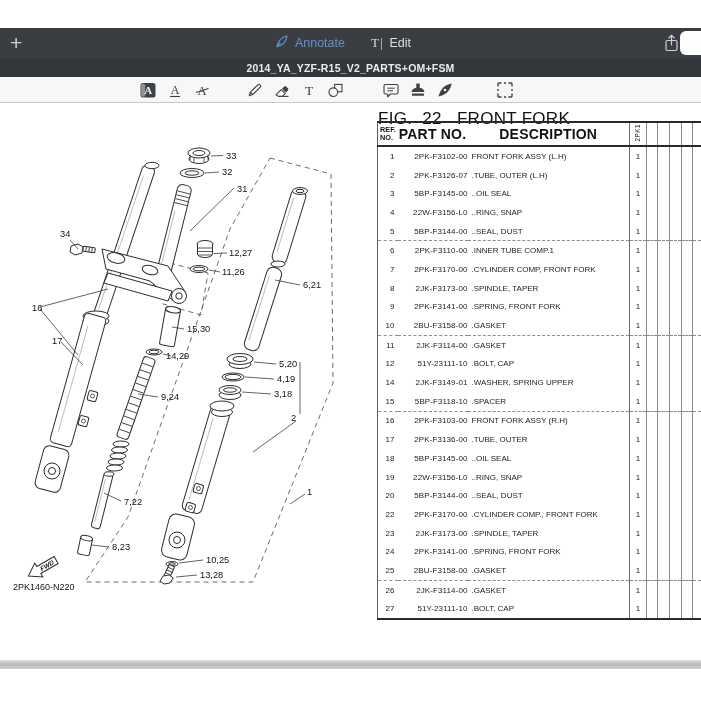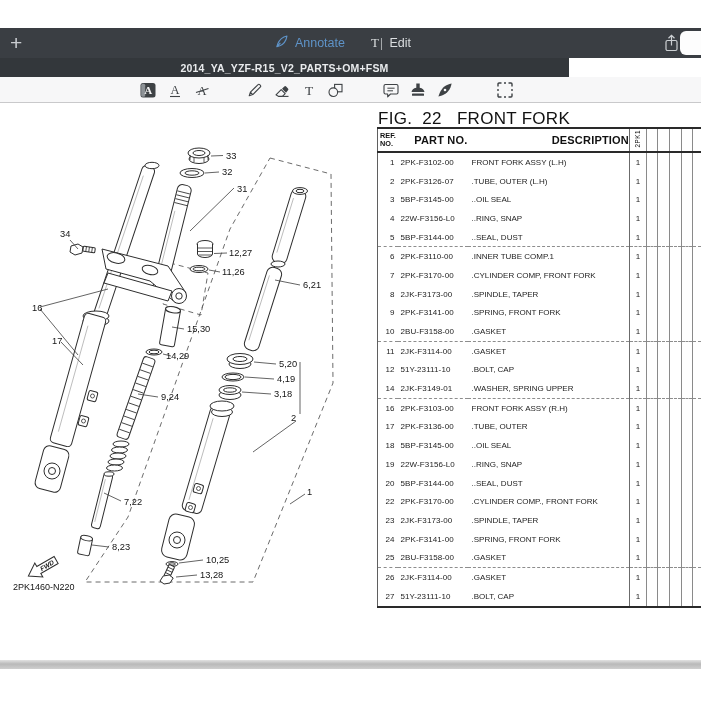--- a/index.html
+++ b/index.html
@@ -9,44 +9,44 @@
   .main-toolbar{position:absolute;left:0;top:28px;width:701px;height:30px;background:#3a3e43;display:flex;align-items:center;}
   .add-btn{position:absolute;left:10px;top:1px;font-size:21px;font-weight:300;color:#c9ccd0;line-height:28px;}
   .center-tools{position:absolute;left:0;width:100%;display:flex;justify-content:center;align-items:center;gap:26px;transform:translateX(-8px);}
   .tool-annotate{display:flex;align-items:center;gap:6px;color:#5e93c8;font-size:12.5px;}
   .tool-edit{display:flex;align-items:center;gap:6px;color:#dcdfe1;font-size:12.5px;}
   .edit-cursor{font-family:"Liberation Serif",serif;font-size:13px;color:#dcdfe1;letter-spacing:1px;}
   .right-tools{position:absolute;right:0;top:0;height:30px;display:flex;align-items:center;}
   .share-wrap{margin-right:22px;display:flex;align-items:center;}
   .white-stub{position:absolute;right:-7px;top:3px;width:28px;height:24px;background:#fdfdfd;border-radius:6px;}
   
-  .filename-bar{position:absolute;left:0;top:58px;width:569px;height:19px;background:#33373b;display:flex;align-items:center;justify-content:center;}
+  .filename-bar{position:absolute;left:0;top:58px;width:701px;height:19px;background:#33373b;display:flex;align-items:center;justify-content:center;}
   .filename-bar span{color:#e9ebed;font-size:10.5px;font-weight:bold;letter-spacing:.2px;}
   
   .anno-toolbar{position:absolute;left:0;top:77px;width:701px;height:26px;background:#f7f7f8;border-bottom:1px solid #c9c9cb;display:flex;align-items:center;padding-left:138px;box-sizing:border-box;}
   .tool-icon{width:20px;height:20px;display:flex;align-items:center;justify-content:center;margin-right:7px;}
   .sp1{width:26px;}.sp2{width:28px;}.sp3{width:33px;}
   .tool-icon svg{display:block;}
   
   .content{position:absolute;left:0;top:103px;width:701px;height:598px;background:#ffffff;}
   .page-sep{position:absolute;left:0;top:557px;width:701px;height:9px;background:linear-gradient(#e2e2e2,#b9b9b9 45%,#cfcfcf);}
   
   .fig-title{position:absolute;left:378px;top:6px;font-size:17px;font-weight:normal;color:#111;white-space:pre;letter-spacing:.3px;}
-  .parts-table{position:absolute;left:377px;top:24px;}
+  .parts-table{position:absolute;left:377px;top:18px;}
   table{border-collapse:collapse;table-layout:fixed;width:323px;border-top:2px solid #2a2a2a;border-bottom:2px solid #2a2a2a;border-left:1px solid #5f5f5f;}
   col.w-ref{width:20px;}col.w-part{width:70px;}col.w-desc{width:162px;}col.w-qty{width:17px;}col.w-e1{width:11px;}col.w-e2{width:12px;}col.w-e3{width:12px;}col.w-e4{width:11px;}col.w-e5{width:8px;}
   th{font-size:7.3px;color:#111;font-weight:bold;border-bottom:2px solid #2a2a2a;padding:0;height:22px;vertical-align:middle;}
   th.h-ref{text-align:left;padding-left:2px;line-height:8px;}
-  th.h-part,th.h-desc{text-align:right;font-size:11px;letter-spacing:.2px;}
+  th.h-part,th.h-desc{text-align:center;font-size:14px;letter-spacing:.2px;}
   th.h-qty{border-left:1px solid #6b6b6b;}
   th.h-e{border-left:1px solid #8a8a8a;}
   .vert{writing-mode:vertical-rl;transform:rotate(180deg);font-size:6.3px;font-weight:normal;letter-spacing:.5px;display:inline-block;line-height:1;}
   td{font-size:8px;color:#1c1c1c;height:18.7px;padding:0;vertical-align:middle;white-space:nowrap;overflow:hidden;}
   td.c-ref{text-align:right;padding-right:3px;}
-  td.c-part{padding-left:3px;letter-spacing:.1px;}
+  td.c-part{padding-left:3px;letter-spacing:.1px;text-align:right;}
   td.c-desc{padding-left:4px;}
   td.c-qty{text-align:center;border-left:1px solid #6b6b6b;}
   td.c-e{border-left:1px solid #8a8a8a;}
   tr.dashed-top td{border-top:1px dashed #8d8d8d;}
   
   #fork-svg{position:absolute;left:0;top:0;}
   .part{fill:#ffffff;stroke:#2e2e2e;stroke-width:1;}
   .ln{stroke:#2e2e2e;stroke-width:.8;fill:none;}
   .ld{stroke:#3c3c3c;stroke-width:.8;fill:none;}
   .dash{stroke:#5a5a5a;stroke-width:.9;stroke-dasharray:5 4;fill:none;}
@@ -529,20 +529,31 @@
             <td class="c-ref">14</td>
             <td class="c-part">2JK-F3149-01</td>
             <td class="c-desc">.WASHER, SPRING UPPER</td>
             <td class="c-qty">1</td>
             <td class="c-e"></td>
             <td class="c-e"></td>
             <td class="c-e"></td>
             <td class="c-e"></td>
             <td class="c-e"></td>
           </tr>
+          <tr>
+            <td class="c-ref">15</td>
+            <td class="c-part">5BP-F3118-10</td>
+            <td class="c-desc">.SPACER</td>
+            <td class="c-qty">1</td>
+            <td class="c-e"></td>
+            <td class="c-e"></td>
+            <td class="c-e"></td>
+            <td class="c-e"></td>
+            <td class="c-e"></td>
+          </tr>
           <tr class="dashed-top">
             <td class="c-ref">16</td>
             <td class="c-part">2PK-F3103-00</td>
             <td class="c-desc">FRONT FORK ASSY (R.H)</td>
             <td class="c-qty">1</td>
             <td class="c-e"></td>
             <td class="c-e"></td>
             <td class="c-e"></td>
             <td class="c-e"></td>
             <td class="c-e"></td>

